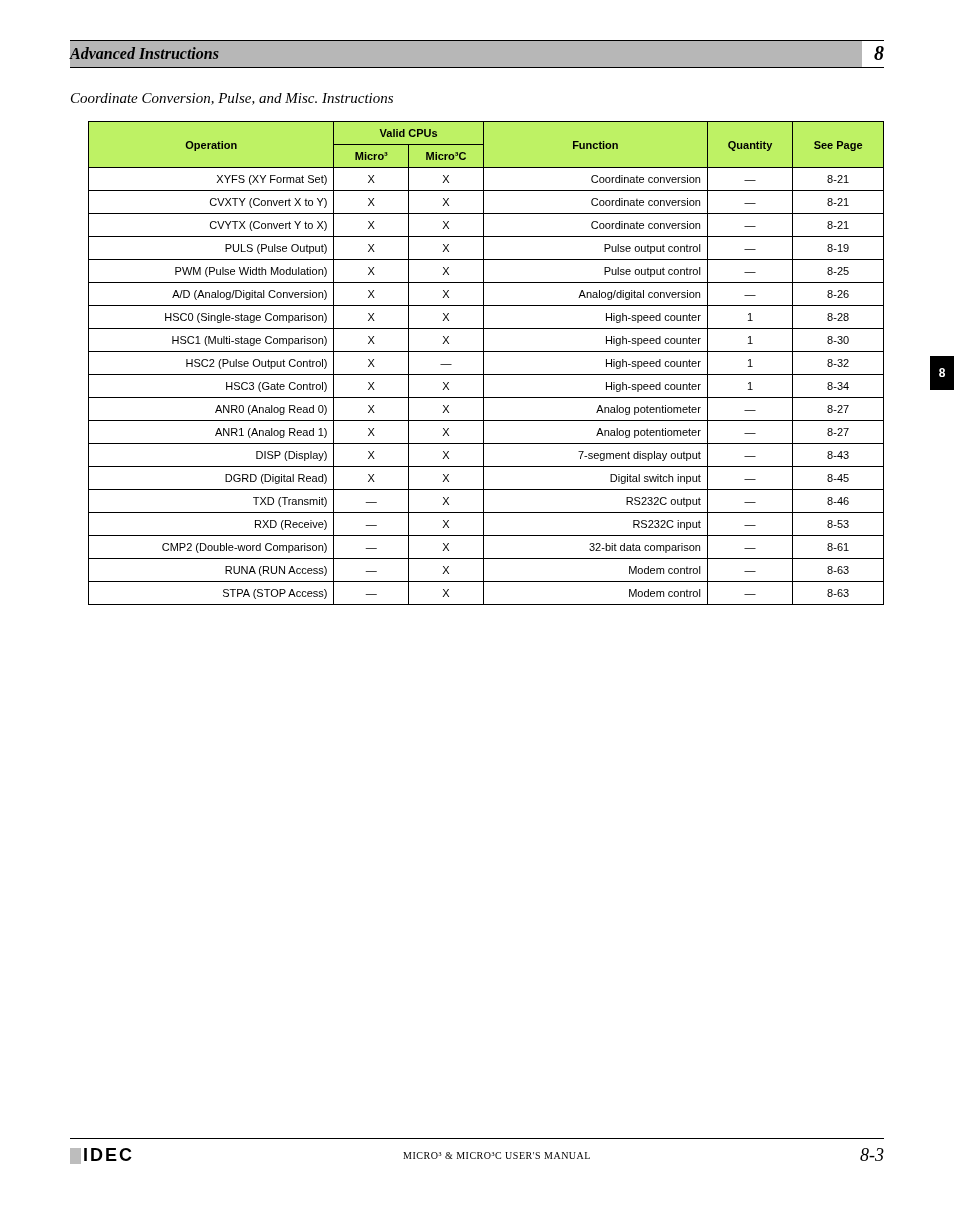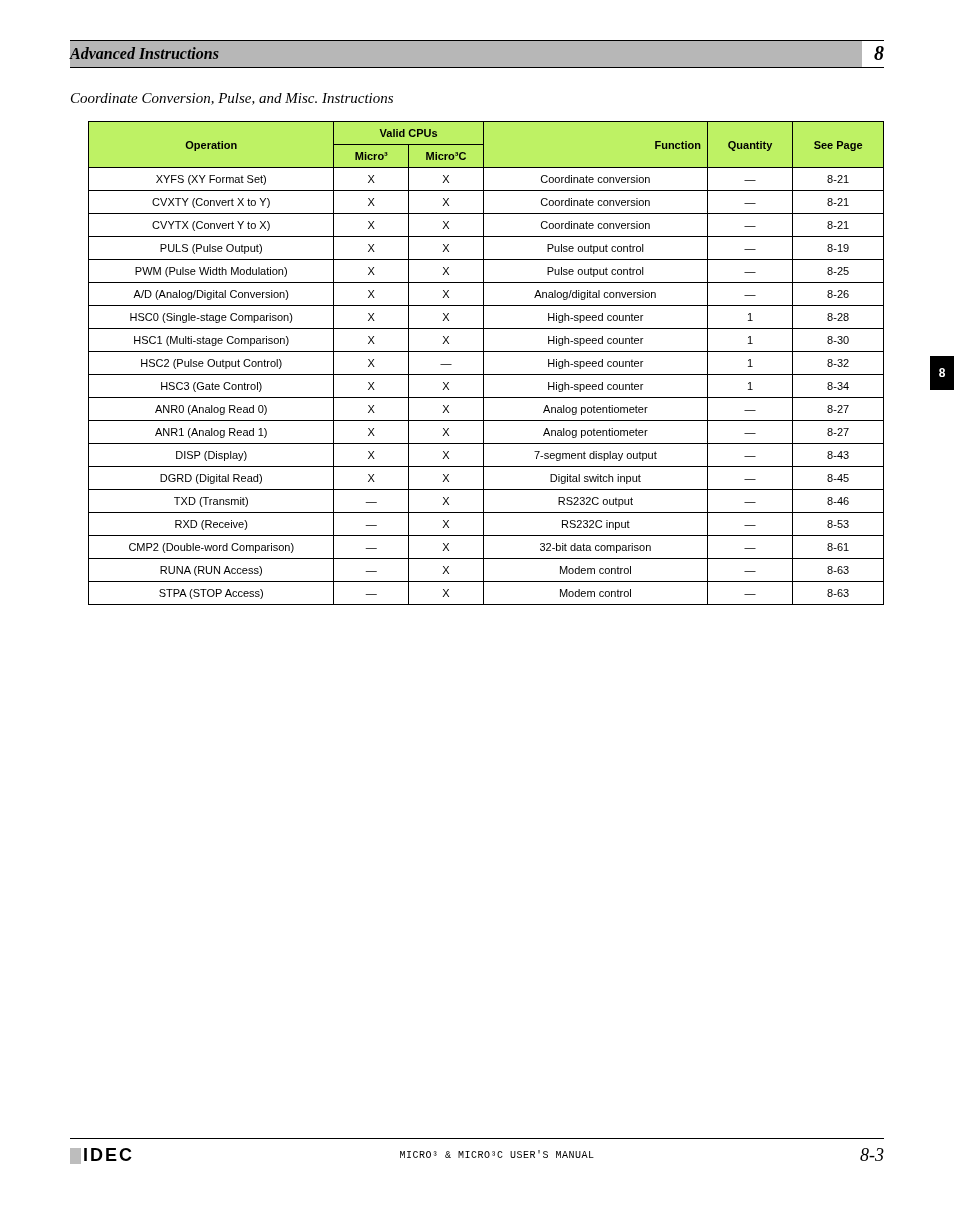--- a/index.html
+++ b/index.html
@@ -69,21 +69,21 @@
     background: #bef264;
     font-weight: bold;
     text-align: center;
   }
   .col-op { width: 230px; }
   .col-cpu { width: 70px; margin-top: 16px; }
   .col-fnc { width: 210px; text-align: left; }
   .col-qty { width: 80px; }
   .col-see { width: 85px; }
   td.center { text-align: center; }
-  td.func { text-align: center; }
+  td.func { text-align: right; }
   .side-tab {
     position: absolute;
     right: 0;
     top: 356px;
     width: 24px;
     height: 34px;
     background: #000;
     color: #fff;
     font-size: 12px;
     display: flex;
@@ -114,21 +114,21 @@
   }
   .brand-sq {
     width: 11px;
     height: 16px;
     background: #bdbdbd;
     display: inline-block;
     margin-right: 0px;
   }
   .manual {
     font-size: 10px;
-    font-family: Liberation Mono, monospace;
+    font-family: Liberation Serif, serif;
     letter-spacing: 0.5px;
     font-variant: small-caps;
   }
   .pagenum {
     font-style: italic;
     font-family: Georgia, serif;
     font-size: 18px;
   }
 </style>
 </head>
@@ -143,21 +143,21 @@
   </div>
 
   <div class="subtitle">Coordinate Conversion, Pulse, and Misc. Instructions</div>
 
   <div class="table-wrap">
     <table>
       <thead>
         <tr>
           <th class="col-op" rowspan="2">Operation</th>
           <th colspan="2">Valid CPUs</th>
-          <th class="col-fnc" rowspan="2" style="text-align:right">Function</th>
+          <th class="col-fnc" rowspan="2" style="text-align:center">Function</th>
           <th class="col-qty" rowspan="2">Quantity</th>
           <th class="col-see" rowspan="2">See Page</th>
         </tr>
         <tr>
           <th class="col-cpu">Micro³</th>
           <th class="col-cpu">Micro³C</th>
         </tr>
       </thead>
       <tbody id="tbody">
           <tr>

